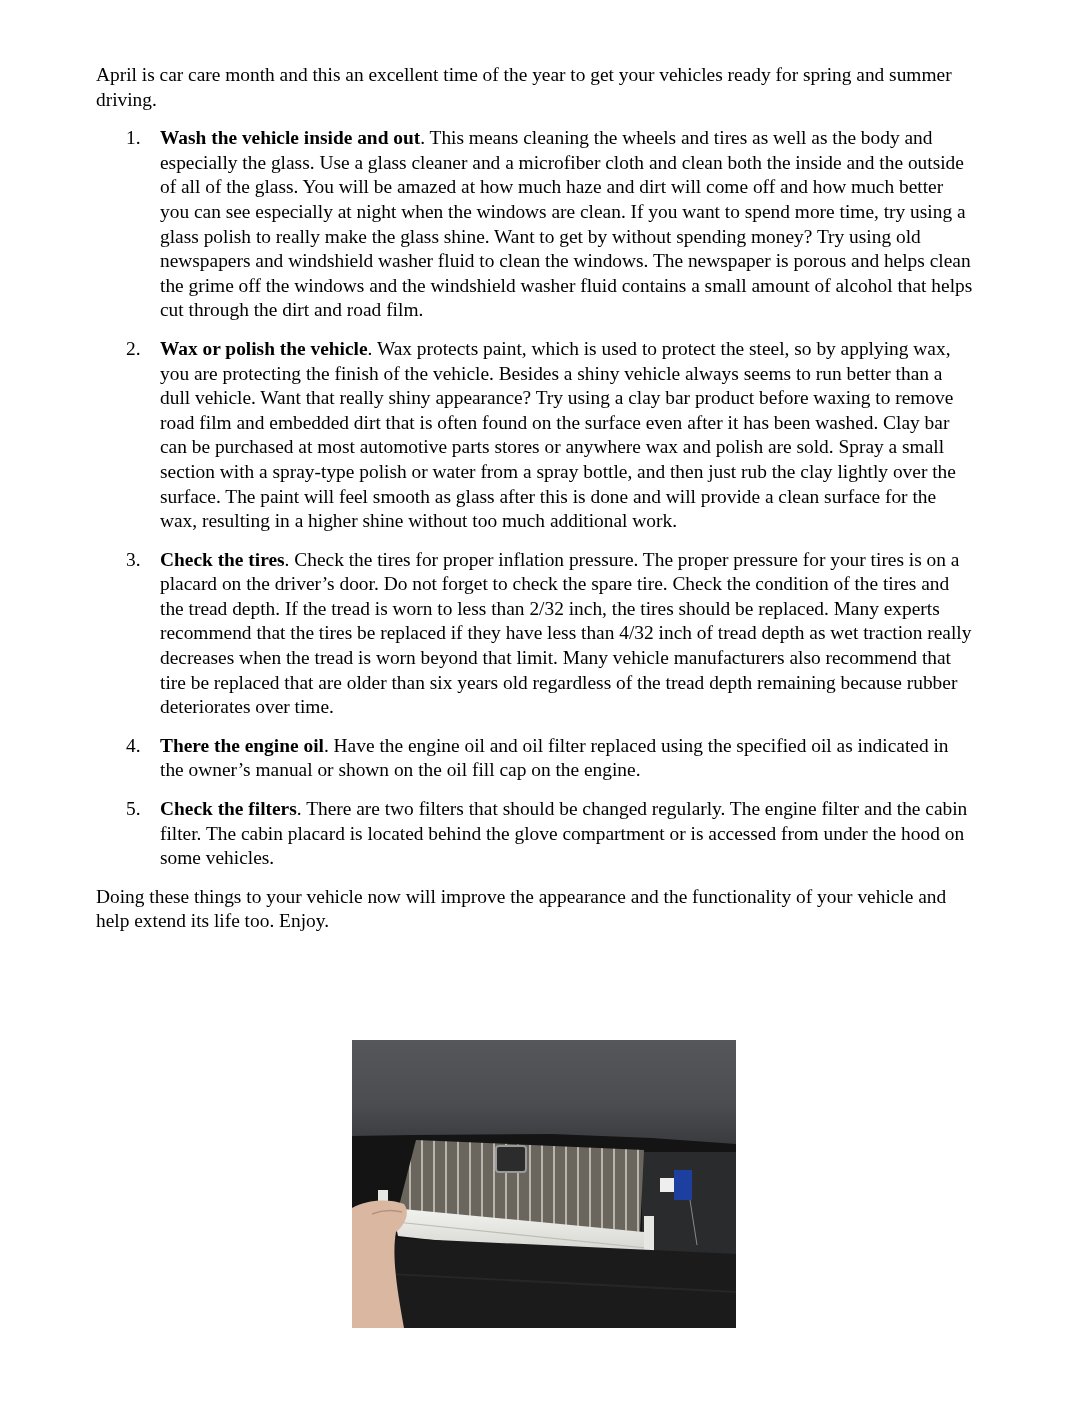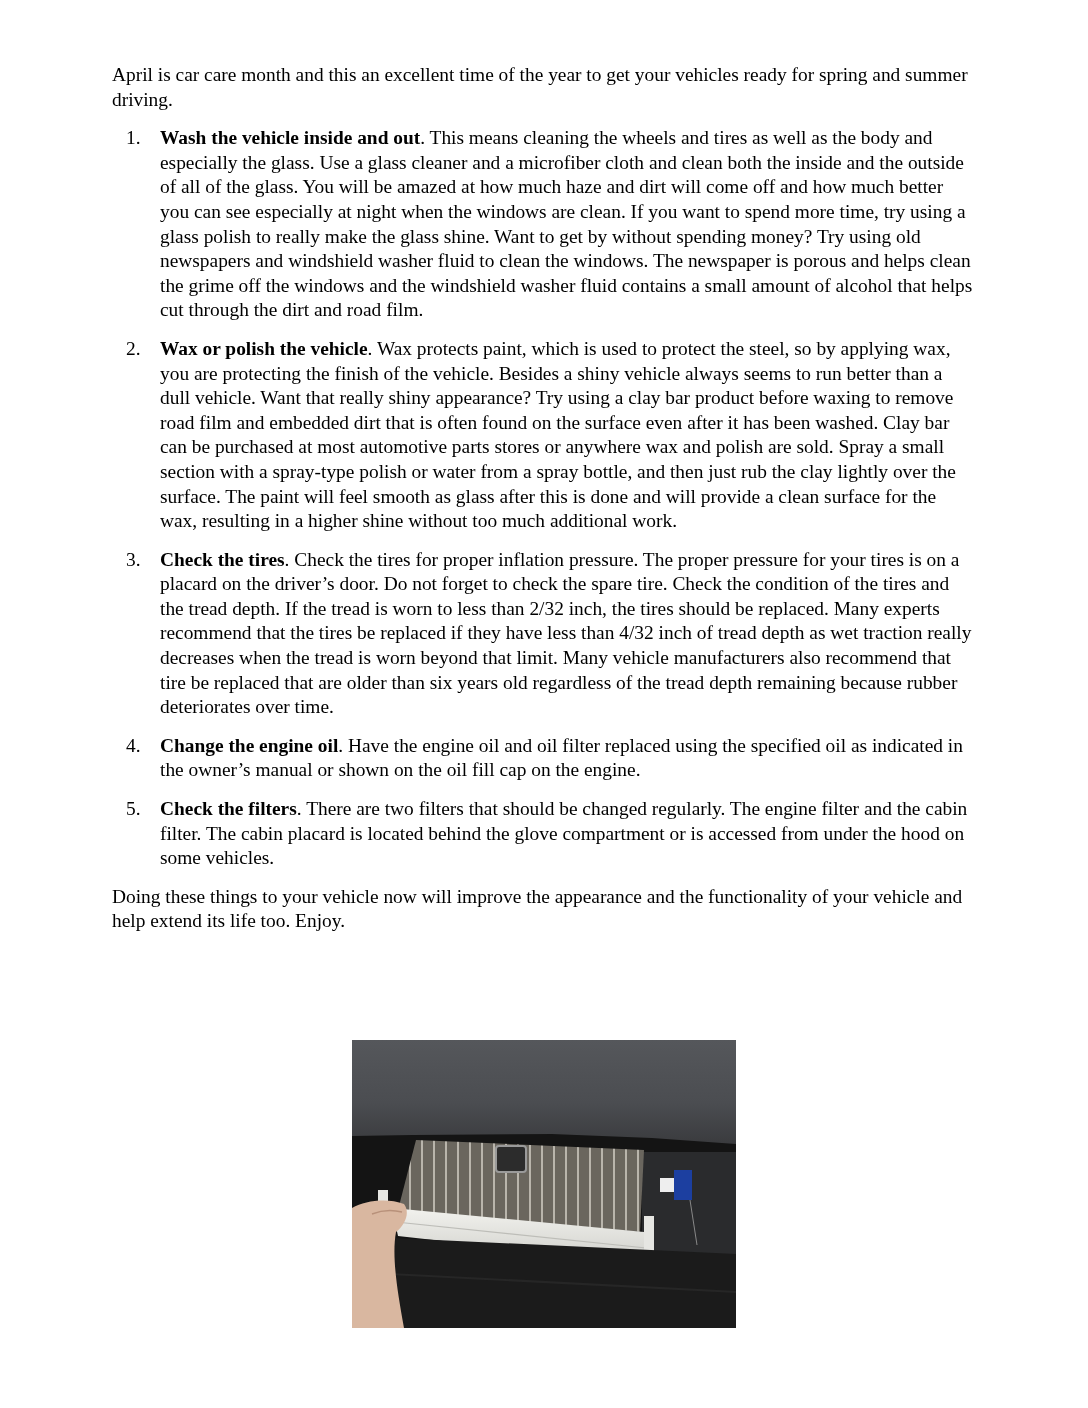--- a/index.html
+++ b/index.html
@@ -17,21 +17,21 @@
       font-size: 19.4px;
       line-height: 24.6px;
     }
     .page {
       position: absolute;
       left: 96px;
       top: 63px;
       width: 880px;
     }
     p.para {
-      margin: 0 0 14px 16px;
+      margin: 0 0 14px 0;
     }
     ol.tips {
       list-style: none;
       margin: 0 0 12px 0;
       padding: 0;
     }
     ol.tips li {
       position: relative;
       padding-left: 64px;
       margin-bottom: 14px;
@@ -72,21 +72,21 @@
     <li>
       <span class="num">2.</span>
       <span class="heading">Wax or polish the vehicle</span><span>. Wax protects paint, which is used to protect the steel, so by applying wax, you are protecting the finish of the vehicle. Besides a shiny vehicle always seems to run better than a dull vehicle. Want that really shiny appearance? Try using a clay bar product before waxing to remove road film and embedded dirt that is often found on the surface even after it has been washed. Clay bar can be purchased at most automotive parts stores or anywhere wax and polish are sold. Spray a small section with a spray-type polish or water from a spray bottle, and then just rub the clay lightly over the surface. The paint will feel smooth as glass after this is done and will provide a clean surface for the wax, resulting in a higher shine without too much additional work.</span>
     </li>
     <li>
       <span class="num">3.</span>
       <span class="heading">Check the tires</span><span>. Check the tires for proper inflation pressure. The proper pressure for your tires is on a placard on the driver’s door. Do not forget to check the spare tire. Check the condition of the tires and the tread depth. If the tread is worn to less than 2/32 inch, the tires should be replaced. Many experts recommend that the tires be replaced if they have less than 4/32 inch of tread depth as wet traction really decreases when the tread is worn beyond that limit. Many vehicle manufacturers also recommend that tire be replaced that are older than six years old regardless of the tread depth remaining because rubber deteriorates over time.</span>
     </li>
     <li>
       <span class="num">4.</span>
-      <span class="heading">Change the engine oil</span><span>. Have the engine oil and oil filter replaced using the specified oil as indicated in the owner’s manual or shown on the oil fill cap on the engine.</span>
+      <span class="heading">There the engine oil</span><span>. Have the engine oil and oil filter replaced using the specified oil as indicated in the owner’s manual or shown on the oil fill cap on the engine.</span>
     </li>
     <li>
       <span class="num">5.</span>
       <span class="heading">Check the filters</span><span>. There are two filters that should be changed regularly. The engine filter and the cabin filter. The cabin placard is located behind the glove compartment or is accessed from under the hood on some vehicles.</span>
     </li>
   </ol>
 
   <p class="para">Doing these things to your vehicle now will improve the appearance and the functionality of your vehicle and help extend its life too. Enjoy.</p>
 </div>
 

